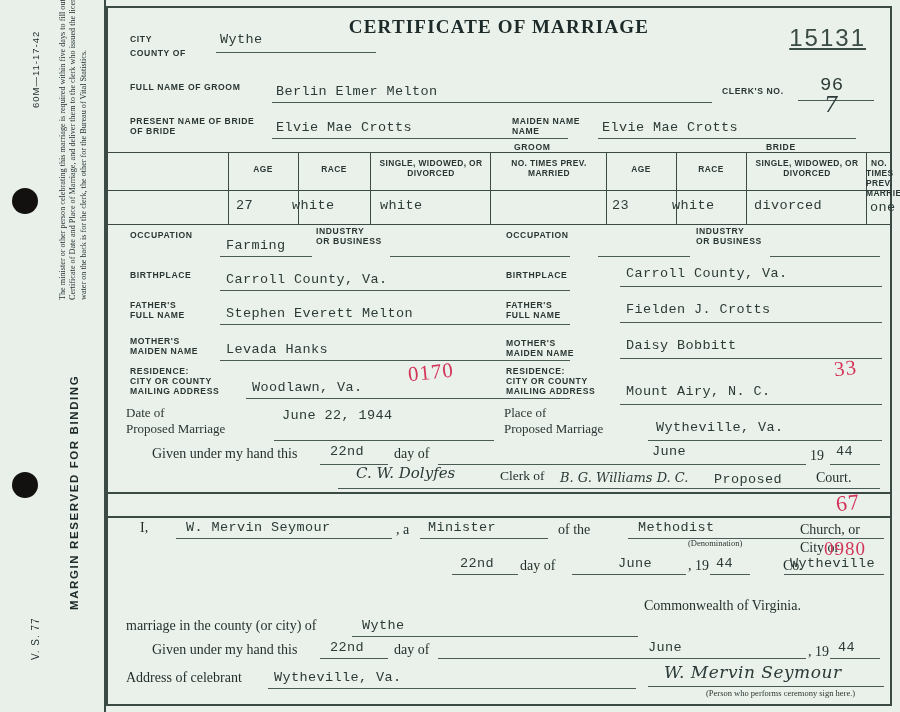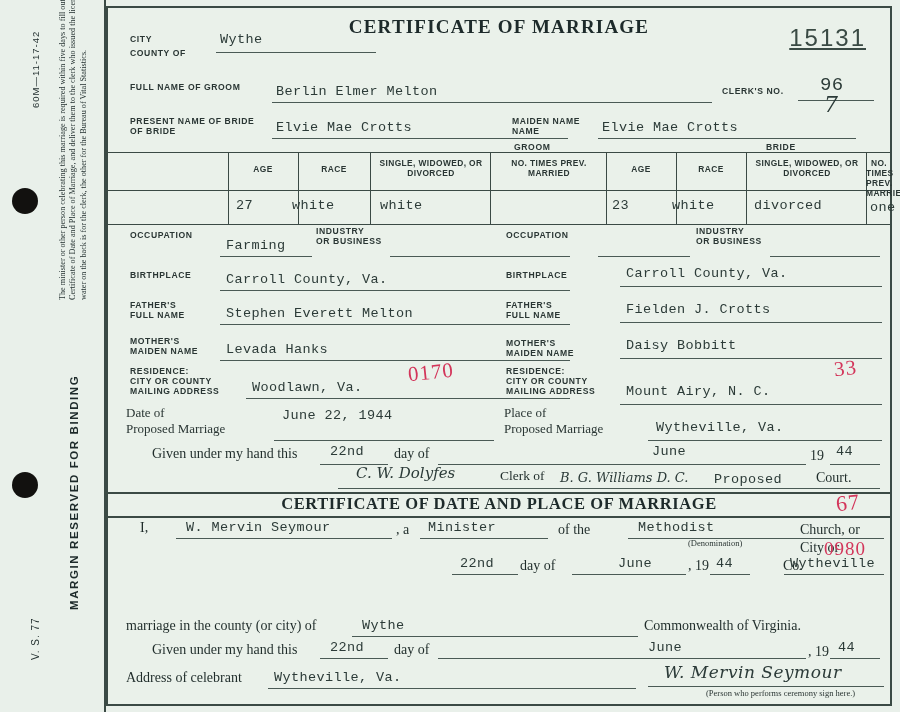--- a/index.html
+++ b/index.html
@@ -276,21 +276,20 @@
     <div class="rule" style="left:722px;top:456px;width:50px;"></div>
 
     <div class="script" style="left:248px;top:456px;">C. W. Dolyfes</div>
     <div class="body-text" style="left:392px;top:460px;font-size:13.5px;">Clerk of</div>
     <div class="script" style="left:452px;top:462px;font-size:13px;">B. G. Williams D. C.</div>
     <div class="hand" style="left:606px;top:464px;">Proposed</div>
     <div class="rule" style="left:230px;top:480px;width:542px;"></div>
     <div class="body-text" style="left:708px;top:462px;font-size:14px;">Court.</div>
 
     <div class="hline thick" style="top:484px;"></div>
-    <div style="position:absolute;left:0;right:0;top:486px;text-align:center;font-family:'Liberation Serif',serif;font-size:16.5px;font-weight:bold;letter-spacing:.6px;">CERTIFICATE OF DATE AND PLACE OF MARRIAGE</div>
     <div class="hline thick" style="top:508px;"></div>
     <div class="red" style="left:728px;top:482px;font-size:22px;">67</div>
 
     <div class="body-text" style="left:32px;top:512px;font-size:14px;">I,</div>
     <div class="hand" style="left:78px;top:512px;">W. Mervin Seymour</div>
     <div class="rule" style="left:68px;top:530px;width:216px;"></div>
     <div class="body-text" style="left:288px;top:514px;font-size:14px;">, a</div>
     <div class="hand" style="left:320px;top:512px;">Minister</div>
     <div class="rule" style="left:312px;top:530px;width:128px;"></div>
     <div class="body-text" style="left:450px;top:514px;font-size:14px;">of the</div>
@@ -310,21 +309,21 @@
     <div class="hand" style="left:608px;top:548px;">44</div>
     <div class="rule" style="left:602px;top:566px;width:40px;"></div>
     <div class="body-text" style="left:644px;top:550px;font-size:14px;margin-left:31px;">Co.</div>
     <div class="hand" style="left:682px;top:548px;">Wytheville</div>
     <div class="rule" style="left:676px;top:566px;width:100px;"></div>
 
 
     <div class="body-text" style="left:18px;top:610px;font-size:14px;">marriage in the county (or city) of</div>
     <div class="hand" style="left:254px;top:610px;">Wythe</div>
     <div class="rule" style="left:244px;top:628px;width:286px;"></div>
-    <div class="body-text" style="left:536px;top:610px;font-size:14px;">Commonwealth of Virginia.</div>
+    <div class="body-text" style="left:536px;top:590px;font-size:14px;">Commonwealth of Virginia.</div>
 
     <div class="body-text" style="left:44px;top:634px;font-size:14px;">Given under my hand this</div>
     <div class="hand" style="left:222px;top:632px;">22nd</div>
     <div class="rule" style="left:212px;top:650px;width:68px;"></div>
     <div class="body-text" style="left:286px;top:634px;font-size:14px;">day of</div>
     <div class="hand" style="left:540px;top:632px;">June</div>
     <div class="rule" style="left:330px;top:650px;width:368px;"></div>
     <div class="body-text" style="left:700px;top:636px;font-size:14px;">, 19</div>
     <div class="hand" style="left:730px;top:632px;">44</div>
     <div class="rule" style="left:722px;top:650px;width:50px;"></div>

